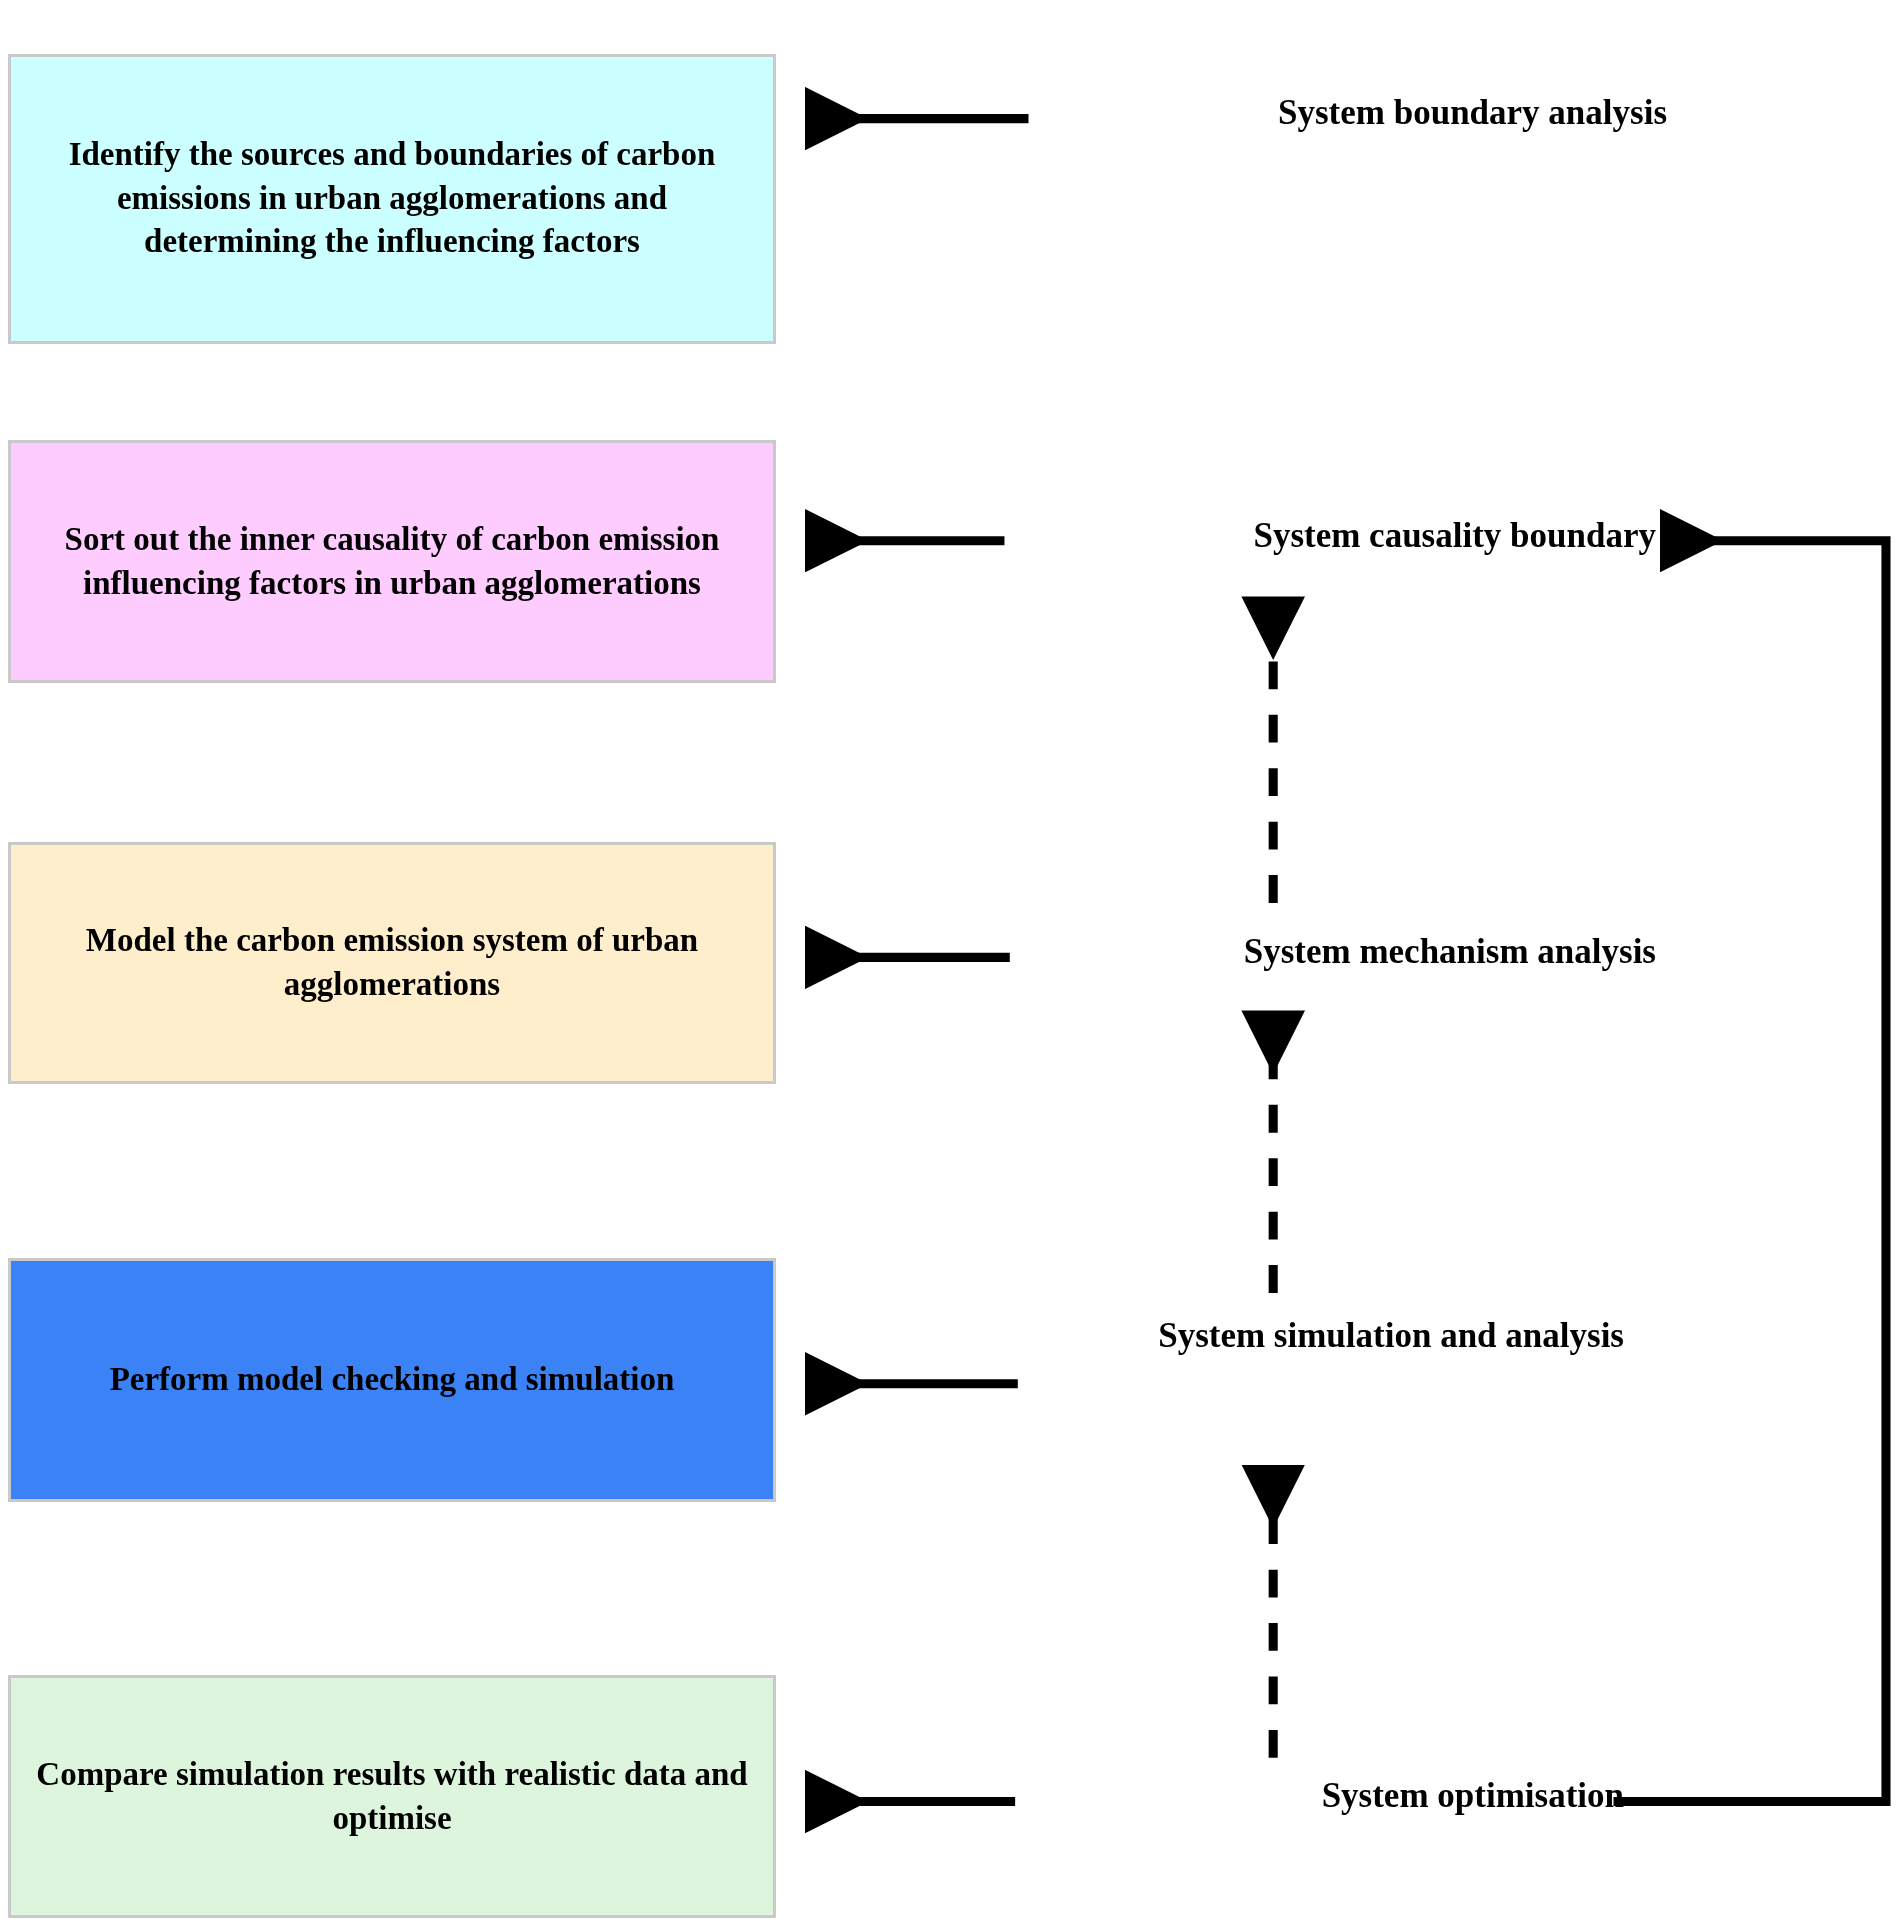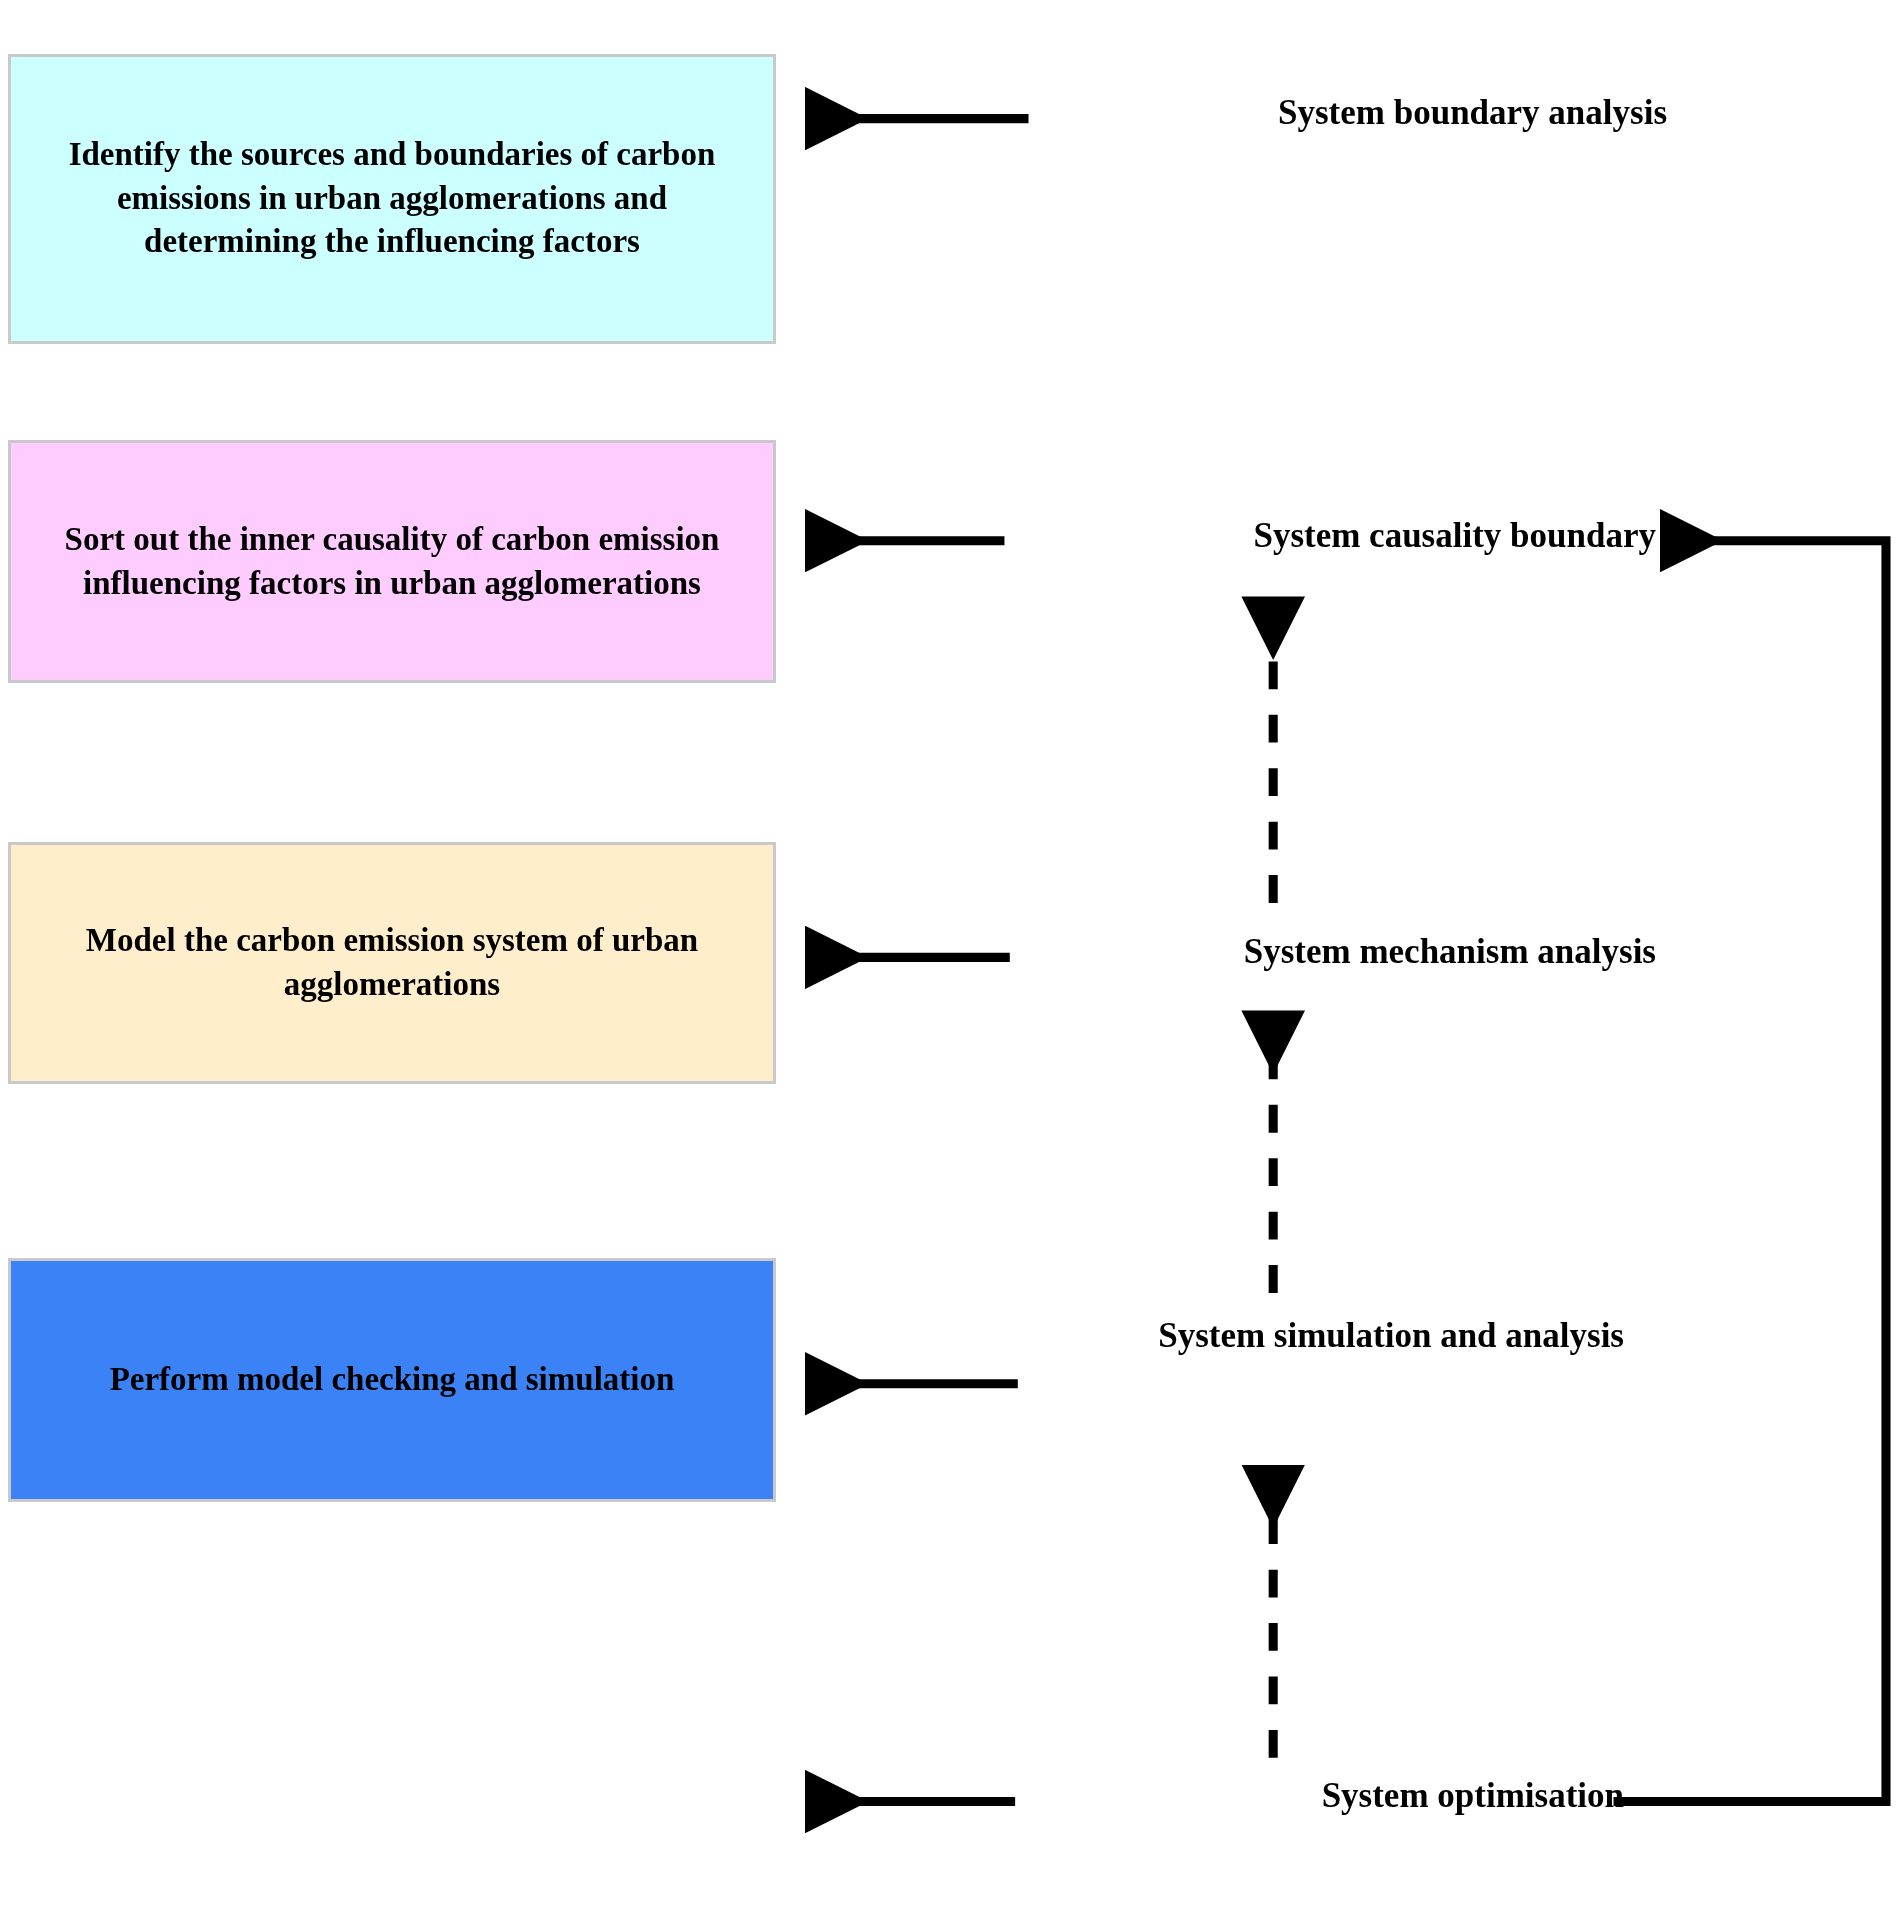--- a/index.html
+++ b/index.html
@@ -69,20 +69,23 @@
   </div>
 
   <div class="box" id="box-mechanism" style="top:842px; height:242px; background:#ffeecc;">
     <span class="boxtext">Model the carbon emission system of urban agglomerations</span>
   </div>
 
   <div class="box" id="box-simulation" style="top:1258px; height:244px; background:#3b82f6;">
     <span class="boxtext">Perform model checking and simulation</span>
   </div>
 
+  <div class="box" id="box-optimisation" style="top:1675px; height:243px; background:#ddf5dd;">
+    <span class="boxtext">Compare simulation results with realistic data and optimise</span>
+  </div>
 
   <div class="stage-label" id="label-boundary" style="left:1047px; top:91px; width:620px;">System boundary analysis</div>
 
   <div class="stage-label" id="label-causality" style="left:1015px; top:514px; width:641px;">System causality boundary</div>
 
   <div class="stage-label" id="label-mechanism" style="left:1015px; top:930px; width:641px;">System mechanism analysis</div>
 
   <div class="stage-label" id="label-simulation" style="left:1047px; top:1314px; width:577px;">System simulation and analysis</div>
 
   <div class="stage-label" id="label-optimisation" style="left:1047px; top:1774px; width:577px;">System optimisation</div>

